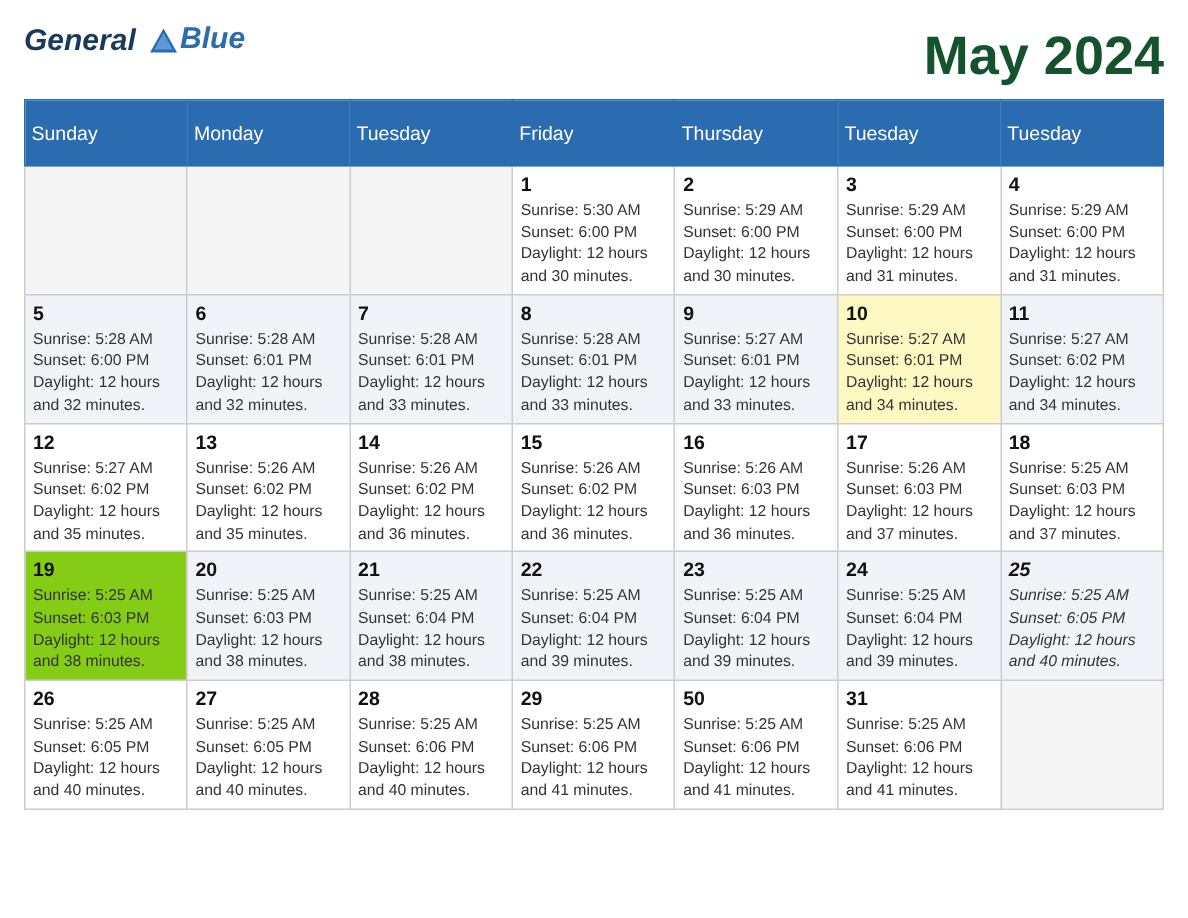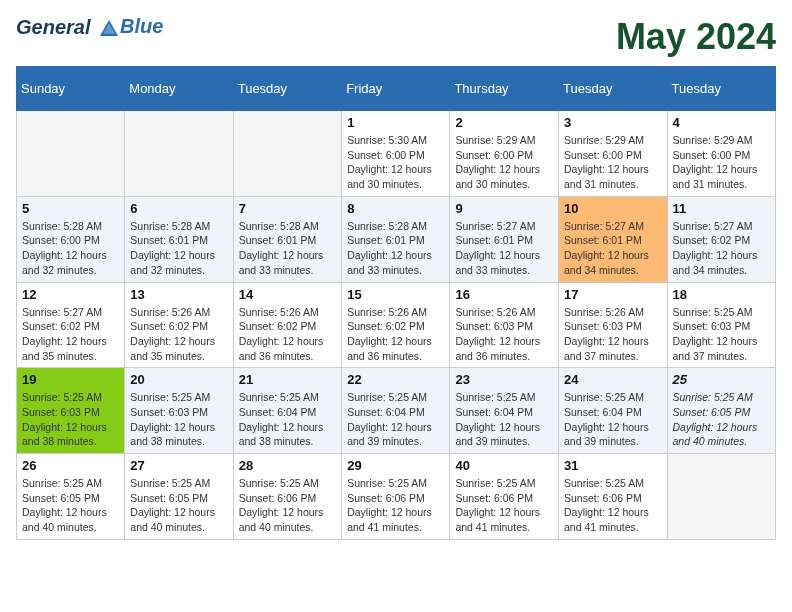--- a/index.html
+++ b/index.html
@@ -150,21 +150,21 @@
           <div class="day-info">Sunrise: 5:28 AM<br>Sunset: 6:01 PM<br>Daylight: 12 hours<br>and 33 minutes.</div>
         </td>
         <td style="background: rgb(240, 244, 248);">
           <div class="day-num">8</div>
           <div class="day-info">Sunrise: 5:28 AM<br>Sunset: 6:01 PM<br>Daylight: 12 hours<br>and 33 minutes.</div>
         </td>
         <td style="background: rgb(240, 244, 248);">
           <div class="day-num">9</div>
           <div class="day-info">Sunrise: 5:27 AM<br>Sunset: 6:01 PM<br>Daylight: 12 hours<br>and 33 minutes.</div>
         </td>
-        <td style="background: #fdba74;">
+        <td style="background: #fef9c3;">
           <div class="day-num">10</div>
           <div class="day-info">Sunrise: 5:27 AM<br>Sunset: 6:01 PM<br>Daylight: 12 hours<br>and 34 minutes.</div>
         </td>
         <td style="background: rgb(240, 244, 248);">
           <div class="day-num">11</div>
           <div class="day-info">Sunrise: 5:27 AM<br>Sunset: 6:02 PM<br>Daylight: 12 hours<br>and 34 minutes.</div>
         </td>
       </tr>
       <tr>
         <td>
@@ -237,21 +237,21 @@
         </td>
         <td>
           <div class="day-num">28</div>
           <div class="day-info">Sunrise: 5:25 AM<br>Sunset: 6:06 PM<br>Daylight: 12 hours<br>and 40 minutes.</div>
         </td>
         <td>
           <div class="day-num">29</div>
           <div class="day-info">Sunrise: 5:25 AM<br>Sunset: 6:06 PM<br>Daylight: 12 hours<br>and 41 minutes.</div>
         </td>
         <td>
-          <div class="day-num">40</div>
+          <div class="day-num">50</div>
           <div class="day-info">Sunrise: 5:25 AM<br>Sunset: 6:06 PM<br>Daylight: 12 hours<br>and 41 minutes.</div>
         </td>
         <td>
           <div class="day-num">31</div>
           <div class="day-info">Sunrise: 5:25 AM<br>Sunset: 6:06 PM<br>Daylight: 12 hours<br>and 41 minutes.</div>
         </td>
         <td class="empty" style="background: rgb(245, 245, 245);"></td>
       </tr>
     </tbody>
 </table>

